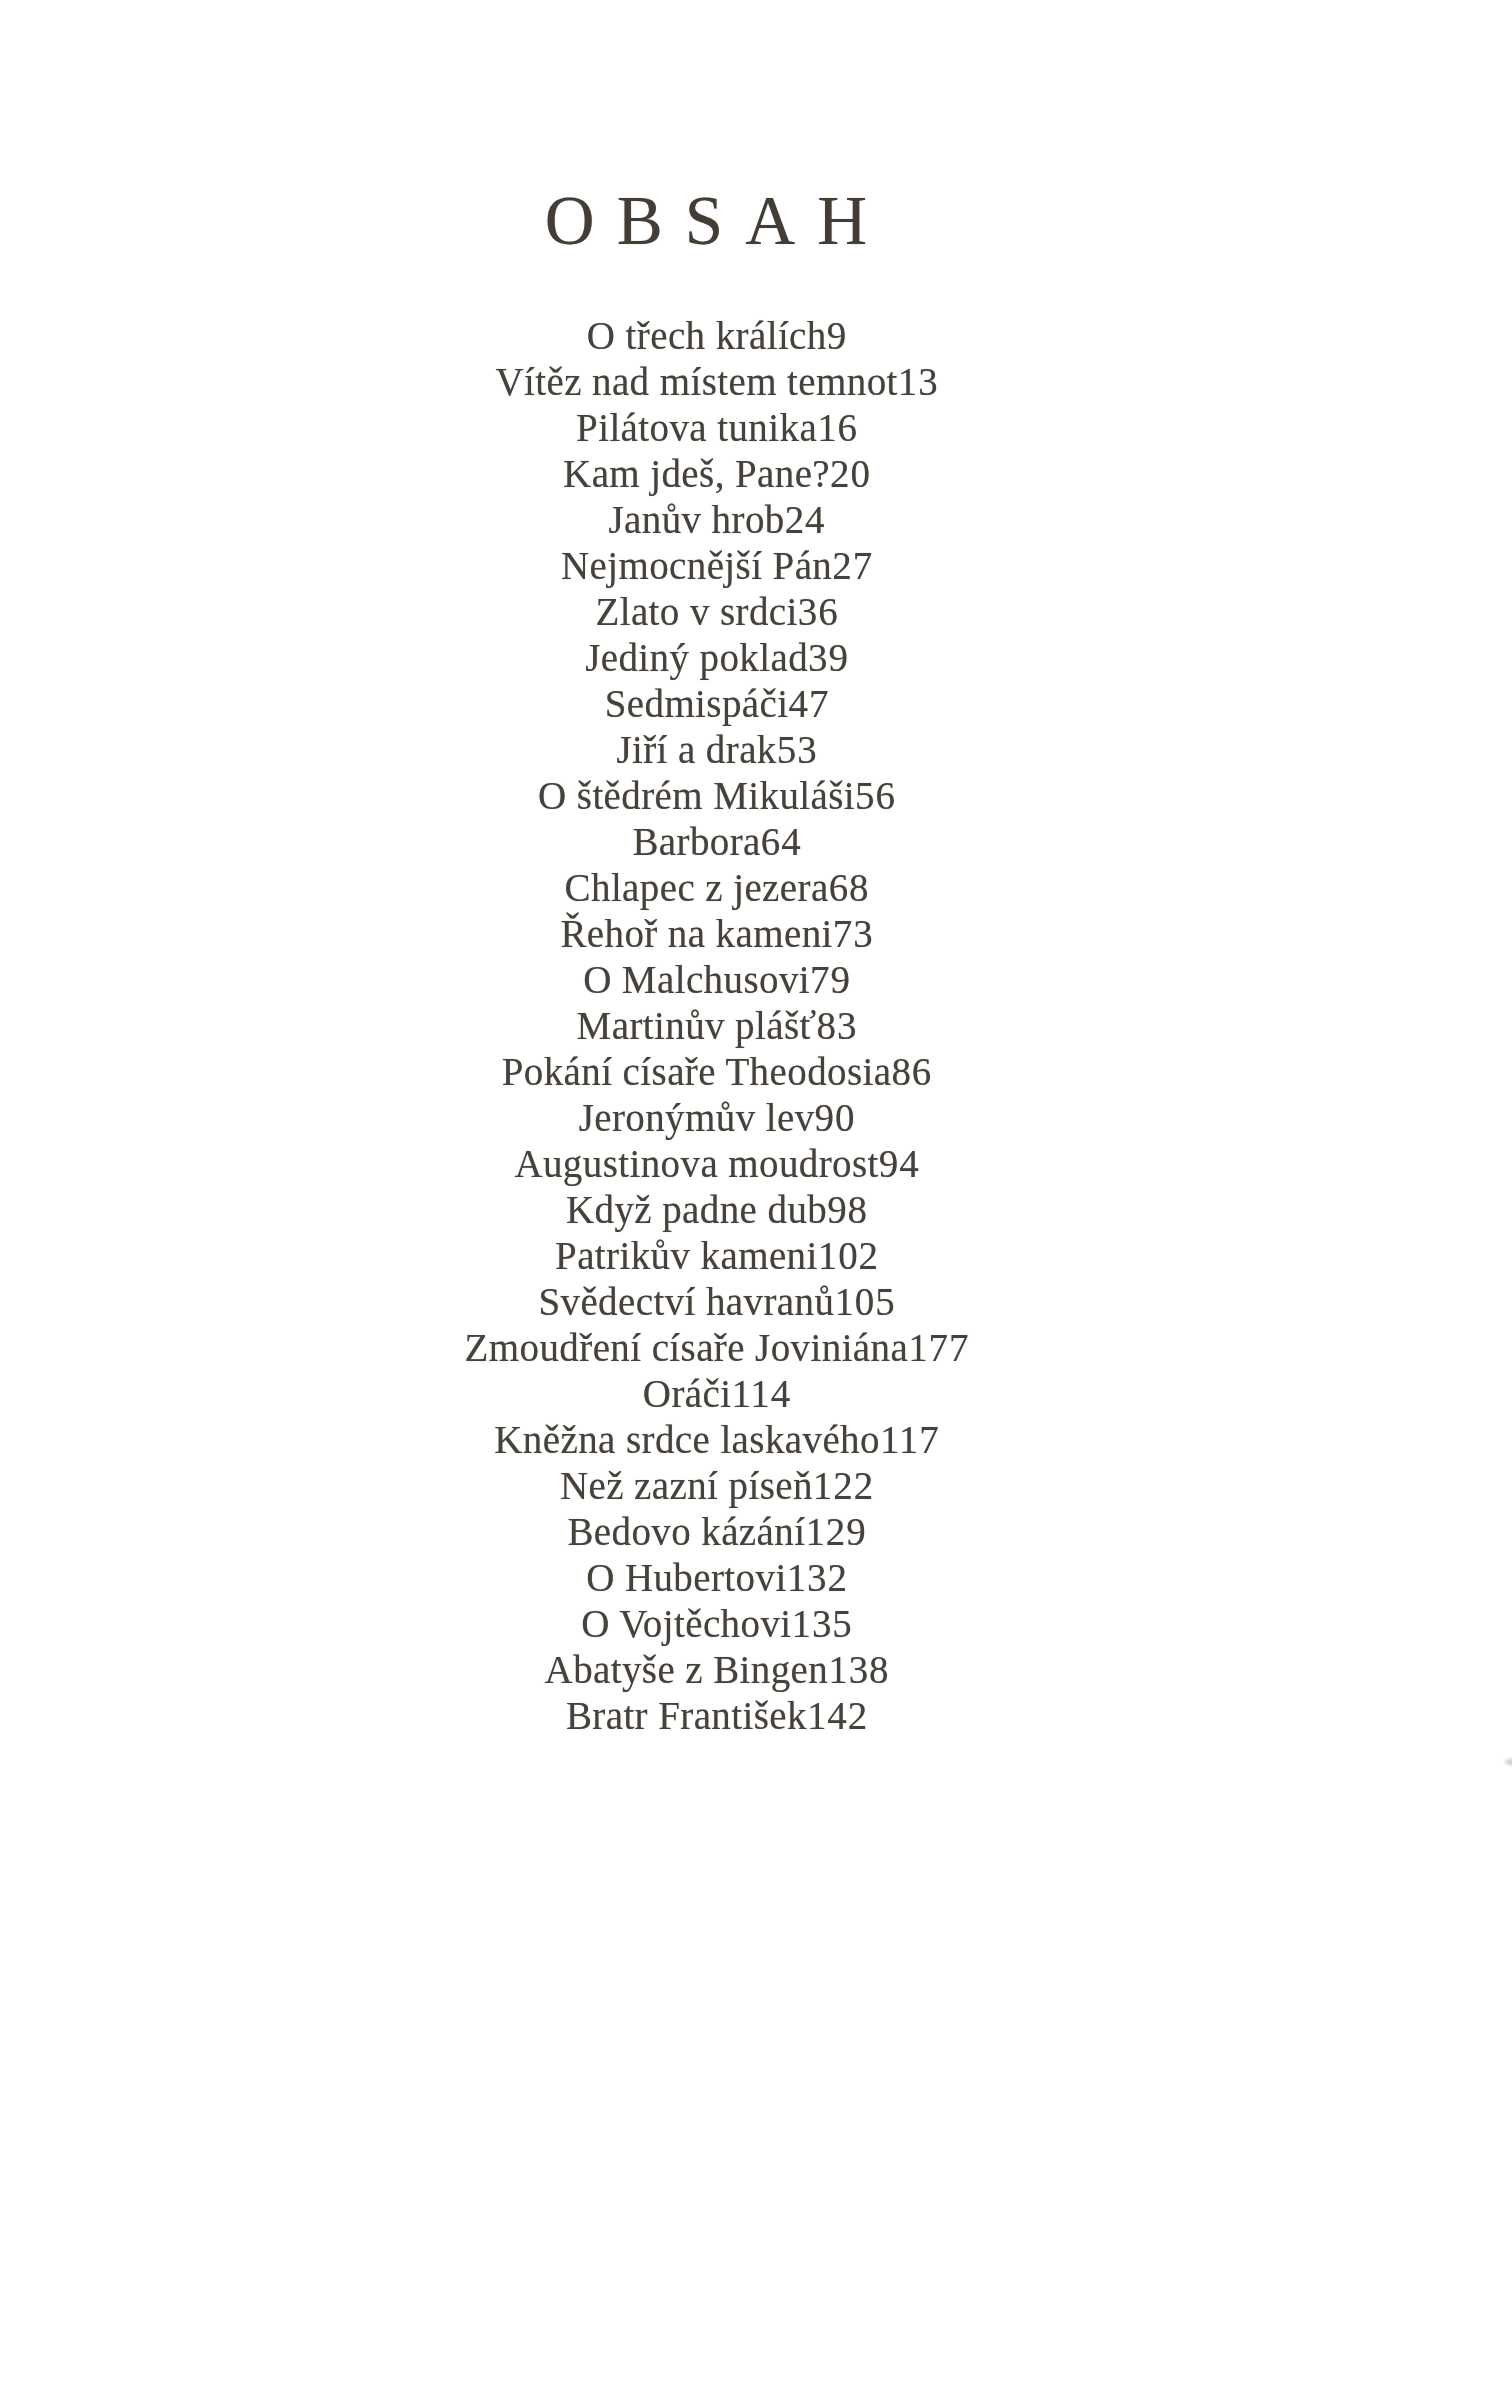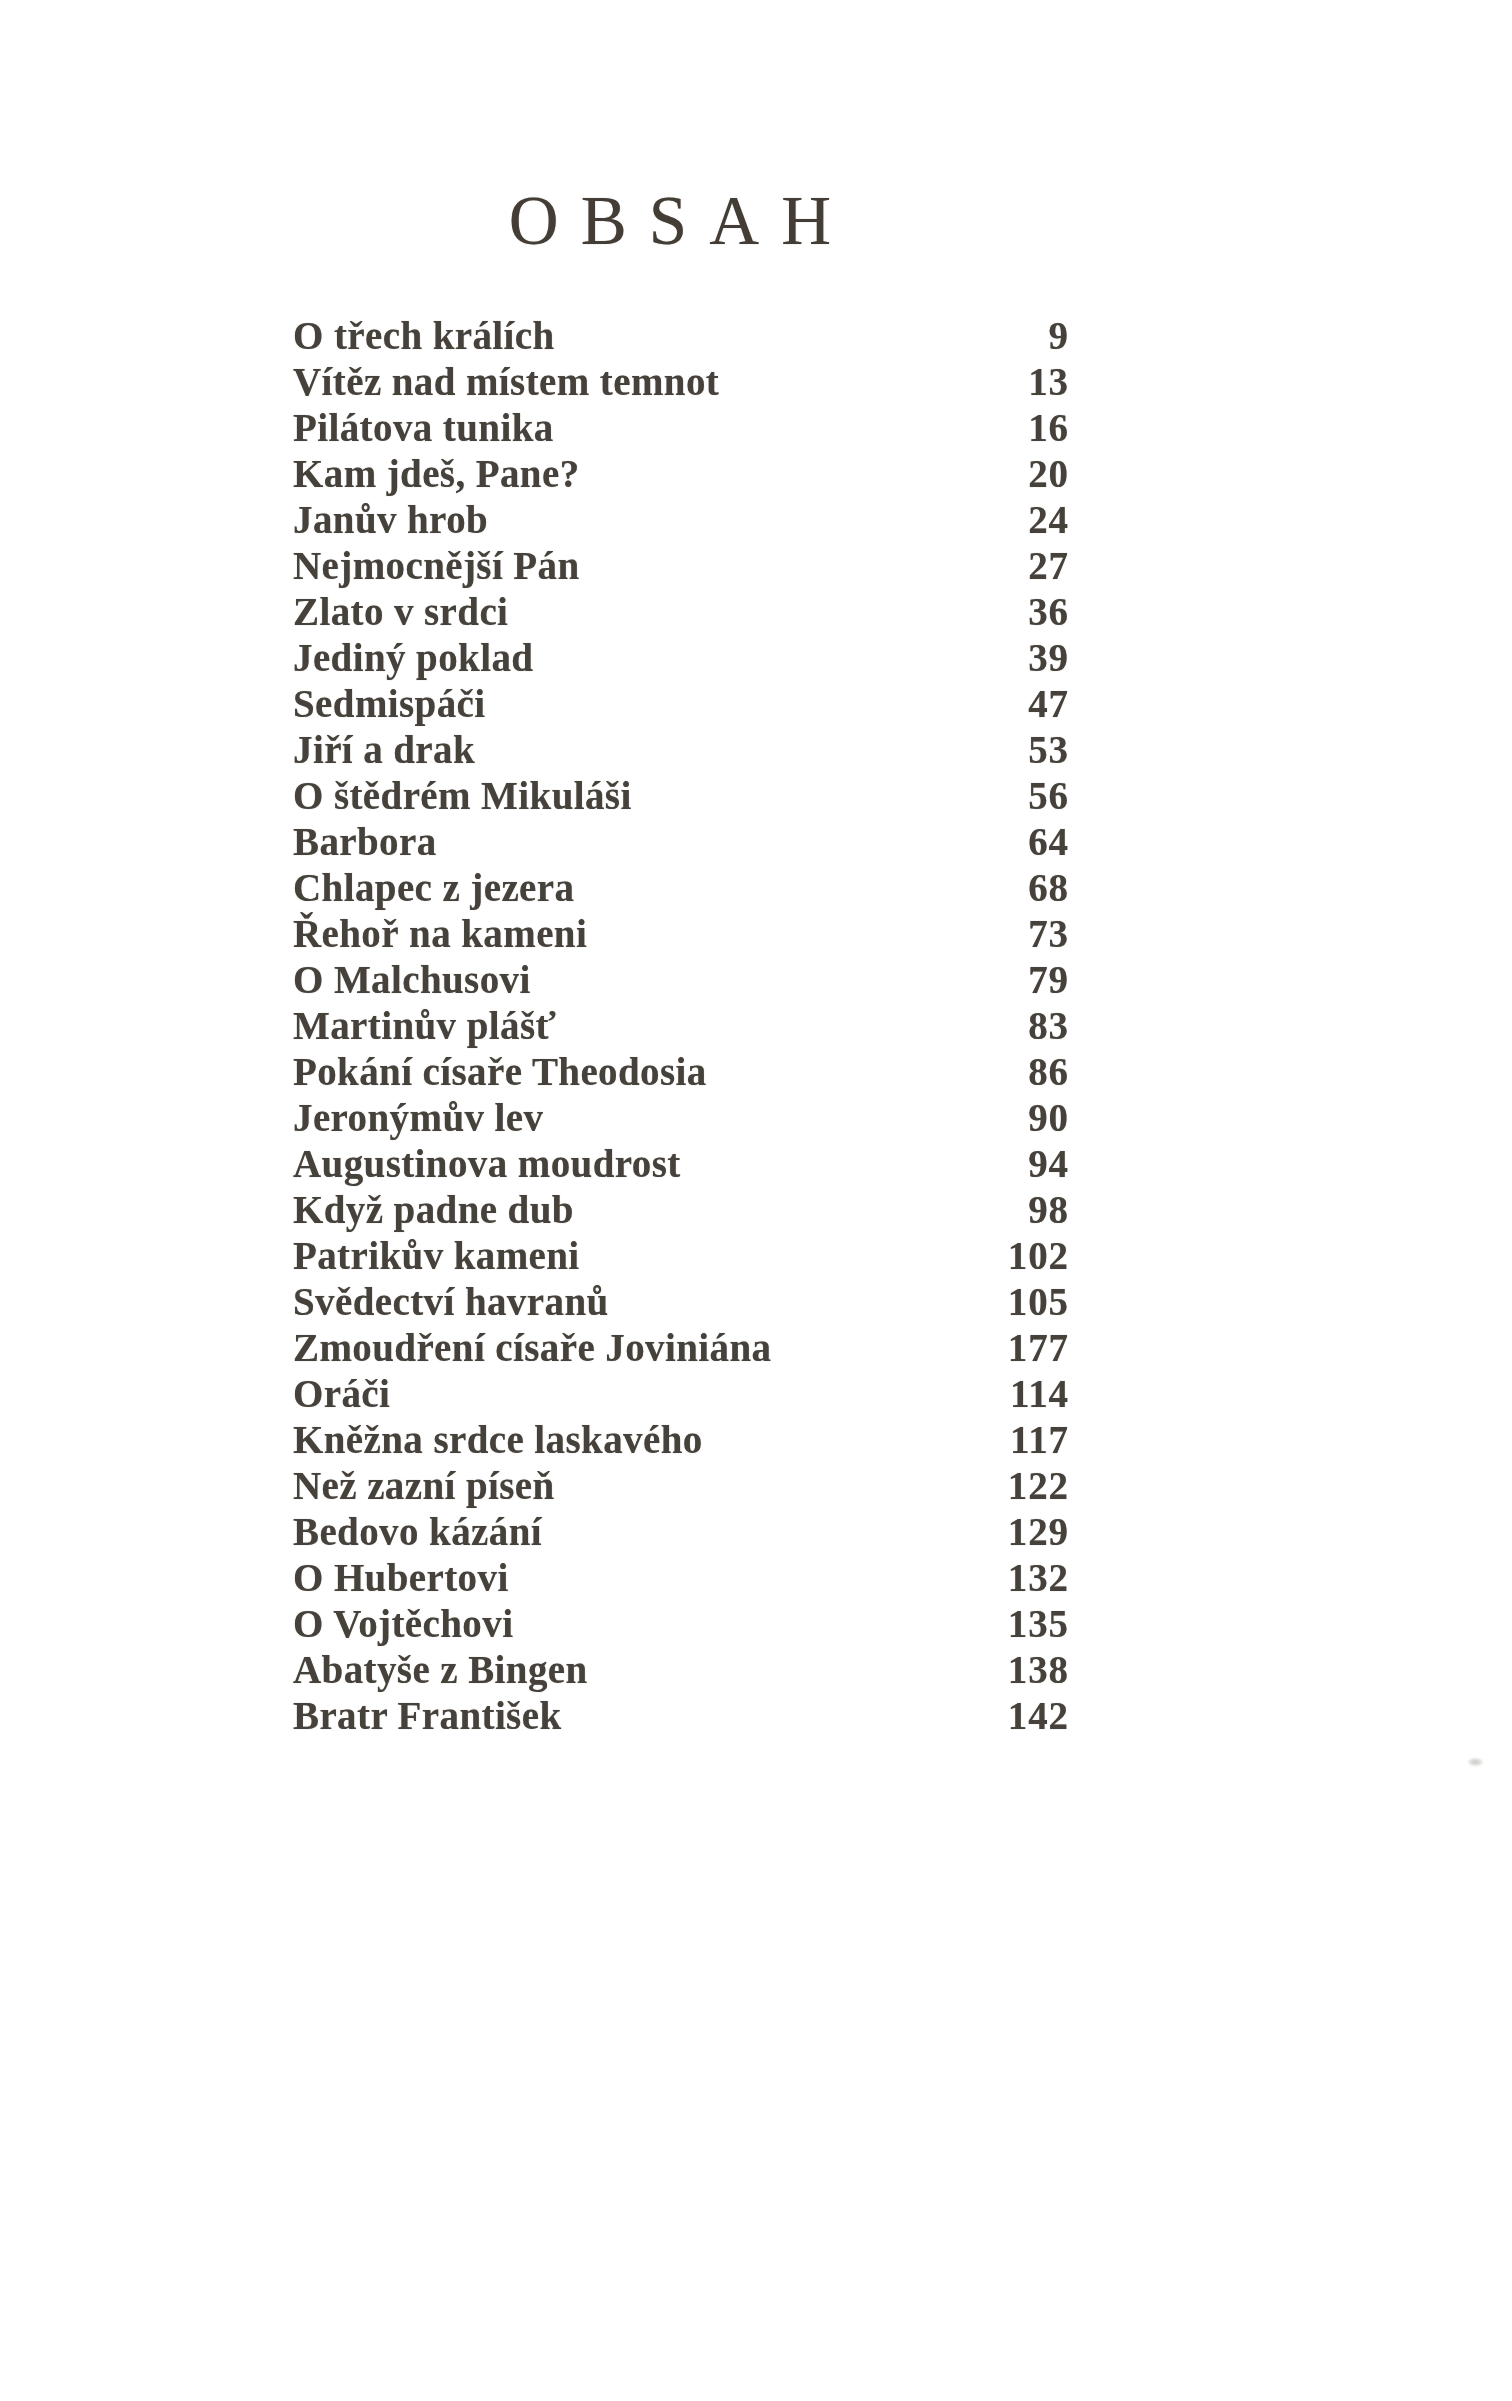--- a/index.html
+++ b/index.html
@@ -12,20 +12,21 @@
     position: relative;
     background: #ffffff;
     font-family: "Liberation Serif", serif;
     color: #46413a;
     overflow: hidden;
   }
   .sheet {
     position: absolute;
     inset: 0;
     background: #ffffff;
+    margin-left: 36px;
   }
   .page-title {
     position: absolute;
     left: 293px;
     top: 182px;
     width: 776px;
     margin: 0;
     font-size: 69px;
     font-weight: 400;
     text-align: center;
@@ -35,26 +36,25 @@
     white-space: nowrap;
   }
   .toc {
     position: absolute;
     left: 293px;
     top: 313px;
     width: 776px;
   }
   .toc-row {
     display: flex;
-    justify-content: space-between;
+    justify-content: center;
     align-items: baseline;
     height: 46px;
     font-size: 39px;
     line-height: 46px;
-    font-weight: bold;
   }
   .toc-entry-title {
     letter-spacing: 0.4px;
     text-shadow: 0 0 0.9px rgba(70, 65, 58, 0.5);
     white-space: nowrap;
   }
   .toc-entry-page {
     letter-spacing: 0.9px;
     text-shadow: 0 0 0.9px rgba(70, 65, 58, 0.5);
     text-align: right;

